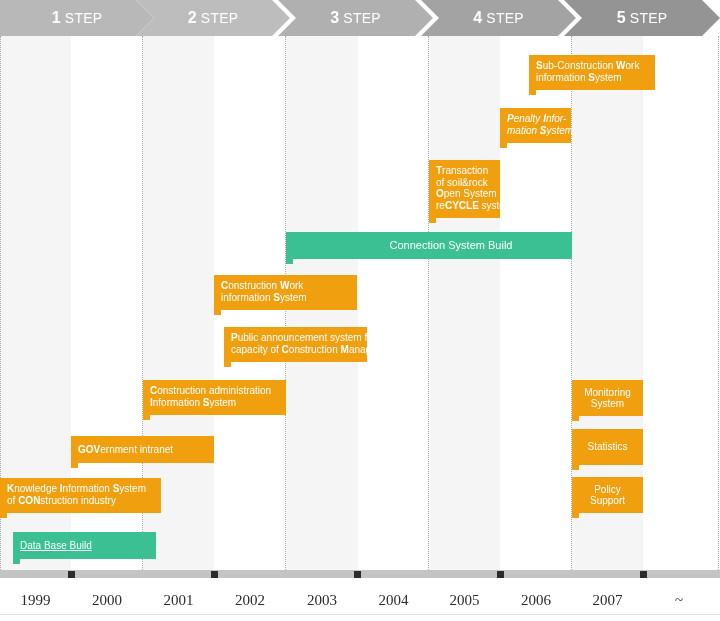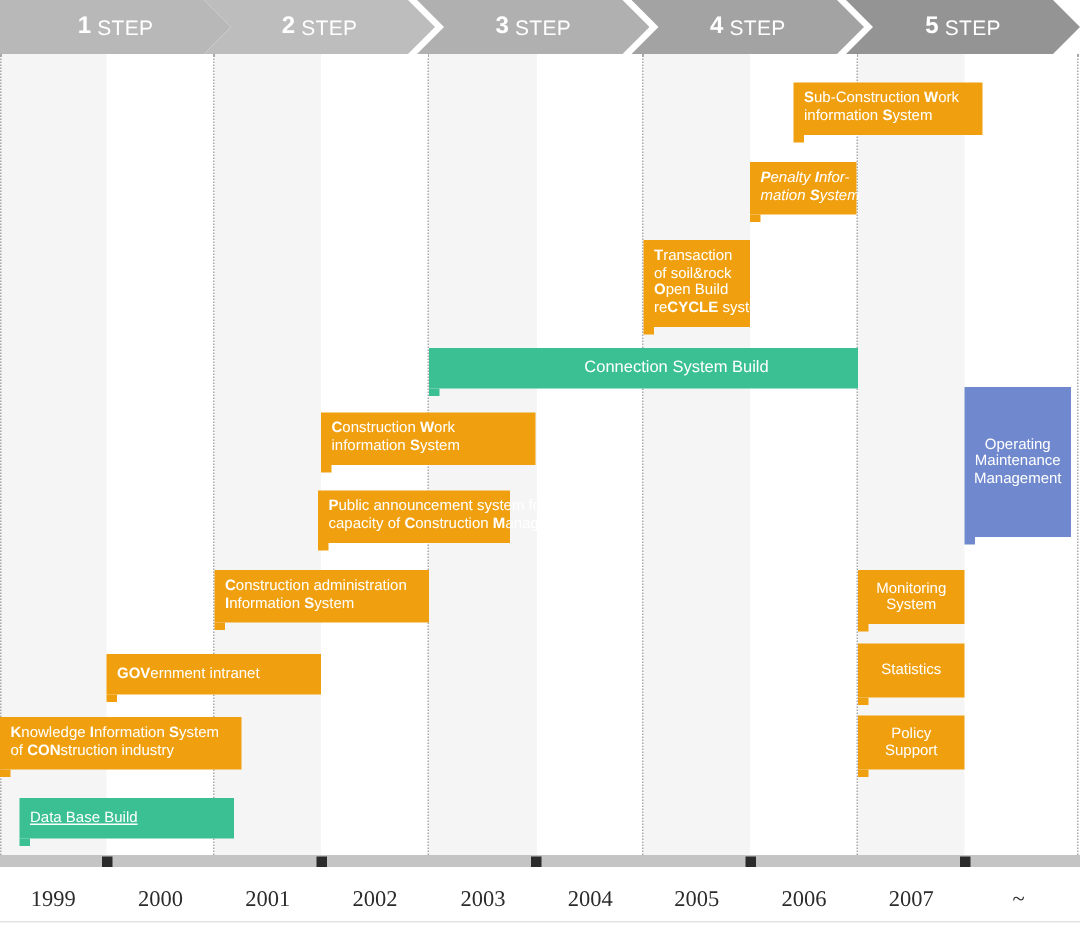--- a/index.html
+++ b/index.html
@@ -182,36 +182,36 @@
     <div class="bar orange" style="left:500px; top:72px; width:71px; height:35px;font-style:italic;">
       <span class="tail"></span>
       <span class="txt"><span class="hl">P</span><span>enalty </span><span class="hl">I</span><span>nfor-</span></span>
       <span class="txt"><span>mation </span><span class="hl">S</span><span>ystem</span></span>
     </div>
 
     <div class="bar orange" style="left:429px; top:124px; width:71px; height:58px;">
       <span class="tail"></span>
       <span class="txt"><span class="hl">T</span><span>ransaction</span></span>
       <span class="txt">of soil&amp;rock</span>
-      <span class="txt"><span class="hl">O</span><span>pen Build</span></span>
+      <span class="txt"><span class="hl">O</span><span>pen System</span></span>
       <span class="txt"><span>re</span><span class="hl">CYCLE</span><span> system</span></span>
     </div>
 
     <div class="bar teal center" style="left:286px; top:196px; width:286px; height:27px; font-size:11px;padding-left:48px;">
       <span class="tail"></span>
       <span class="txt">Connection System Build</span>
     </div>
 
     <div class="bar orange" style="left:214px; top:239px; width:143px; height:35px;">
       <span class="tail"></span>
       <span class="txt"><span class="hl">C</span><span>onstruction </span><span class="hl">W</span><span>ork</span></span>
       <span class="txt"><span>information </span><span class="hl">S</span><span>ystem</span></span>
     </div>
 
-    <div class="bar orange" style="left:212px; top:291px; width:128px; height:35px;">
+    <div class="bar orange" style="left:224px; top:291px; width:143px; height:35px;">
       <span class="tail"></span>
       <span class="txt"><span class="hl">P</span><span>ublic announcement system for the</span></span>
       <span class="txt"><span>capacity of </span><span class="hl">C</span><span>onstruction </span><span class="hl">M</span><span>anagement</span></span>
     </div>
 
     <div class="bar orange" style="left:143px; top:344px; width:143px; height:35px;">
       <span class="tail"></span>
       <span class="txt"><span class="hl">C</span><span>onstruction administration</span></span>
       <span class="txt"><span class="hl">I</span><span>nformation </span><span class="hl">S</span><span>ystem</span></span>
     </div>
@@ -242,26 +242,20 @@
       <span class="tail"></span>
       <span class="txt">Statistics</span>
     </div>
 
     <div class="bar orange center" style="left:572px; top:441px; width:71px; height:36px; flex-direction:column;">
       <span class="tail"></span>
       <span class="txt">Policy</span>
       <span class="txt">Support</span>
     </div>
 
-    <div class="bar blue center" style="left:643px; top:222px; width:71px; height:100px; flex-direction:column;">
-      <span class="tail"></span>
-      <span class="txt">Operating</span>
-      <span class="txt">Maintenance</span>
-      <span class="txt">Management</span>
-    </div>
 
   </div>
 
   <div id="axis-line"></div>
 
   <div class="tick" style="left:68px;"></div>
   <div class="tick" style="left:211px;"></div>
   <div class="tick" style="left:354px;"></div>
   <div class="tick" style="left:497px;"></div>
   <div class="tick" style="left:640px;"></div>

